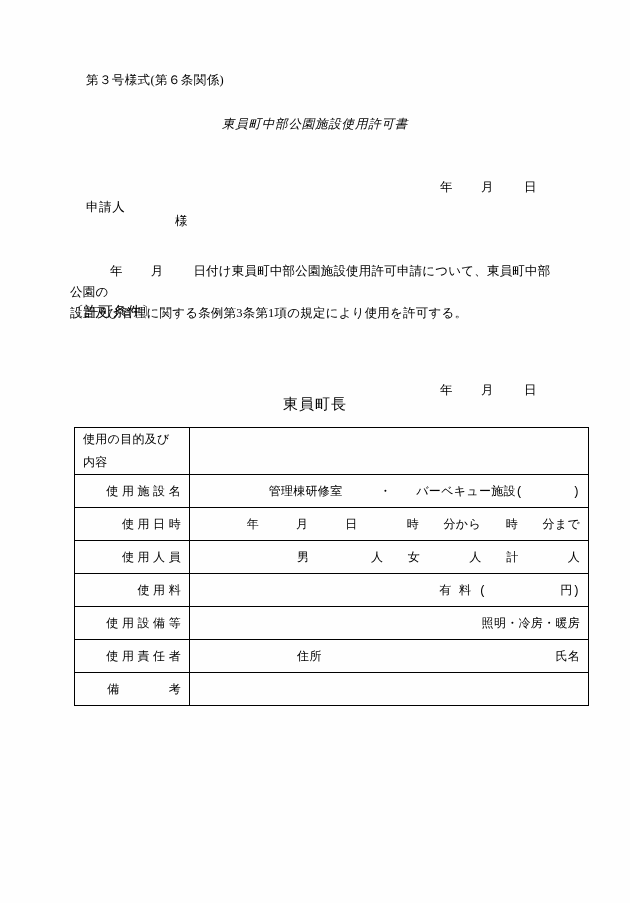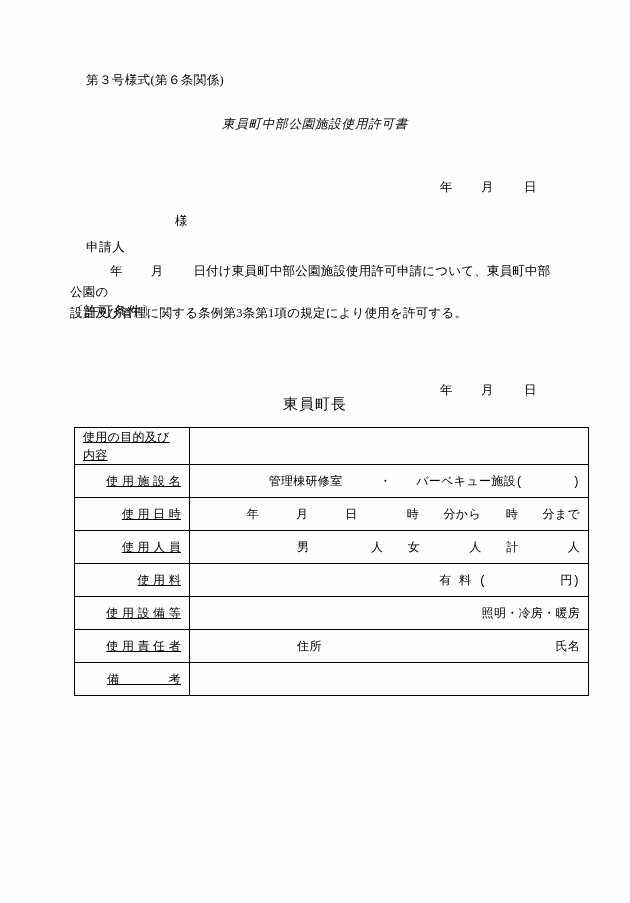--- a/index.html
+++ b/index.html
@@ -55,21 +55,20 @@
 
   .date-line-1 { left: 440px; top: 155px; }
   .date-line-2 { left: 440px; top: 358px; }
 
   .applicant {
     position: absolute;
     left: 86px;
     top: 199px;
     font-size: 12.5px;
     letter-spacing: 0.6px;
-    margin-top: 40px;
   }
   .applicant-sama {
     position: absolute;
     left: 175px;
     top: 213px;
     font-size: 12.5px;
     letter-spacing: 0.6px;
   }
 
   .body-para {
@@ -113,22 +112,21 @@
   }
   table.form-table td {
     border: 1px solid #000000;
     font-size: 12px;
     padding: 0 8px;
     vertical-align: middle;
     letter-spacing: 0.3px;
   }
   td.label-cell {
     width: 98px;
-    line-height: 18px;
-    text-decoration: underline;
+    line-height: 23px;
   }
   td.value-cell {
     width: 382px;
     font-family: Liberation Mono, monospace;
   }
   .row-h36 td { height: 36px; }
   .row-h32 td { height: 32px; text-align: right; }
 
   .lbl-spread {
     letter-spacing: 3.2px;

